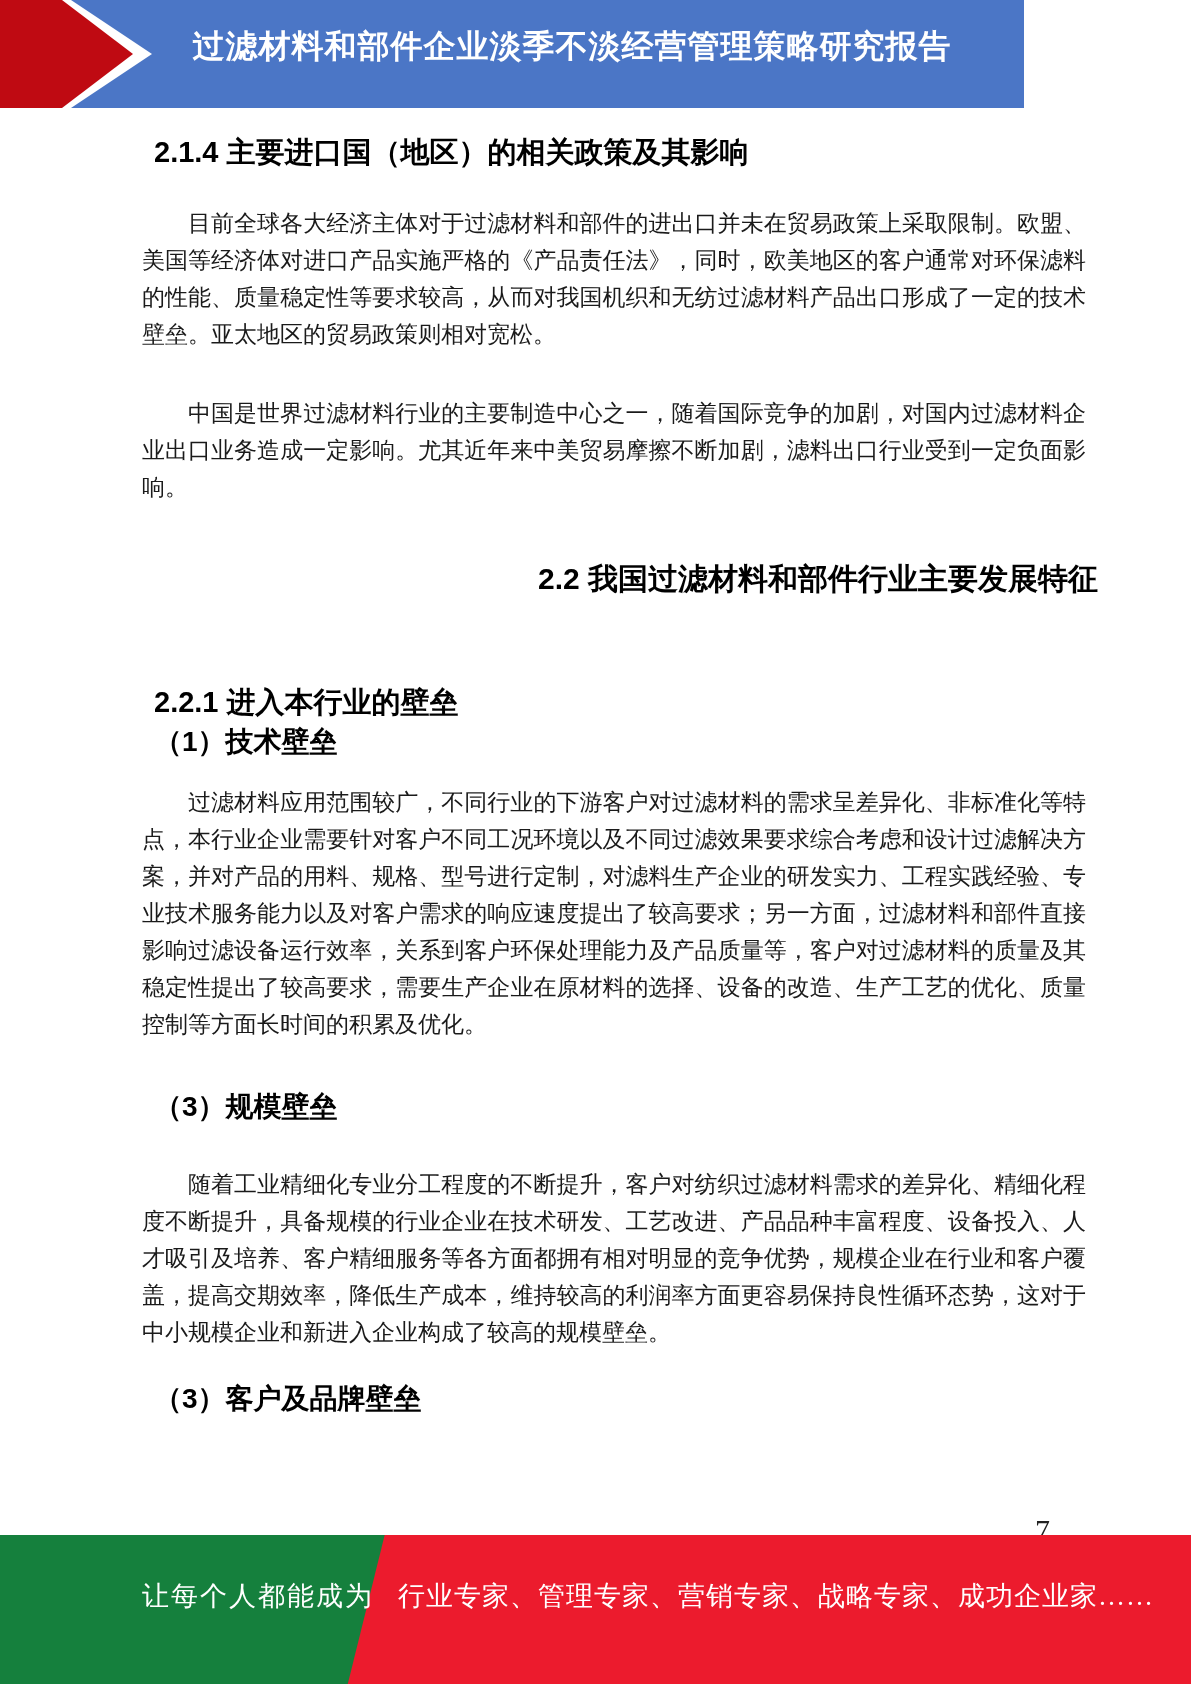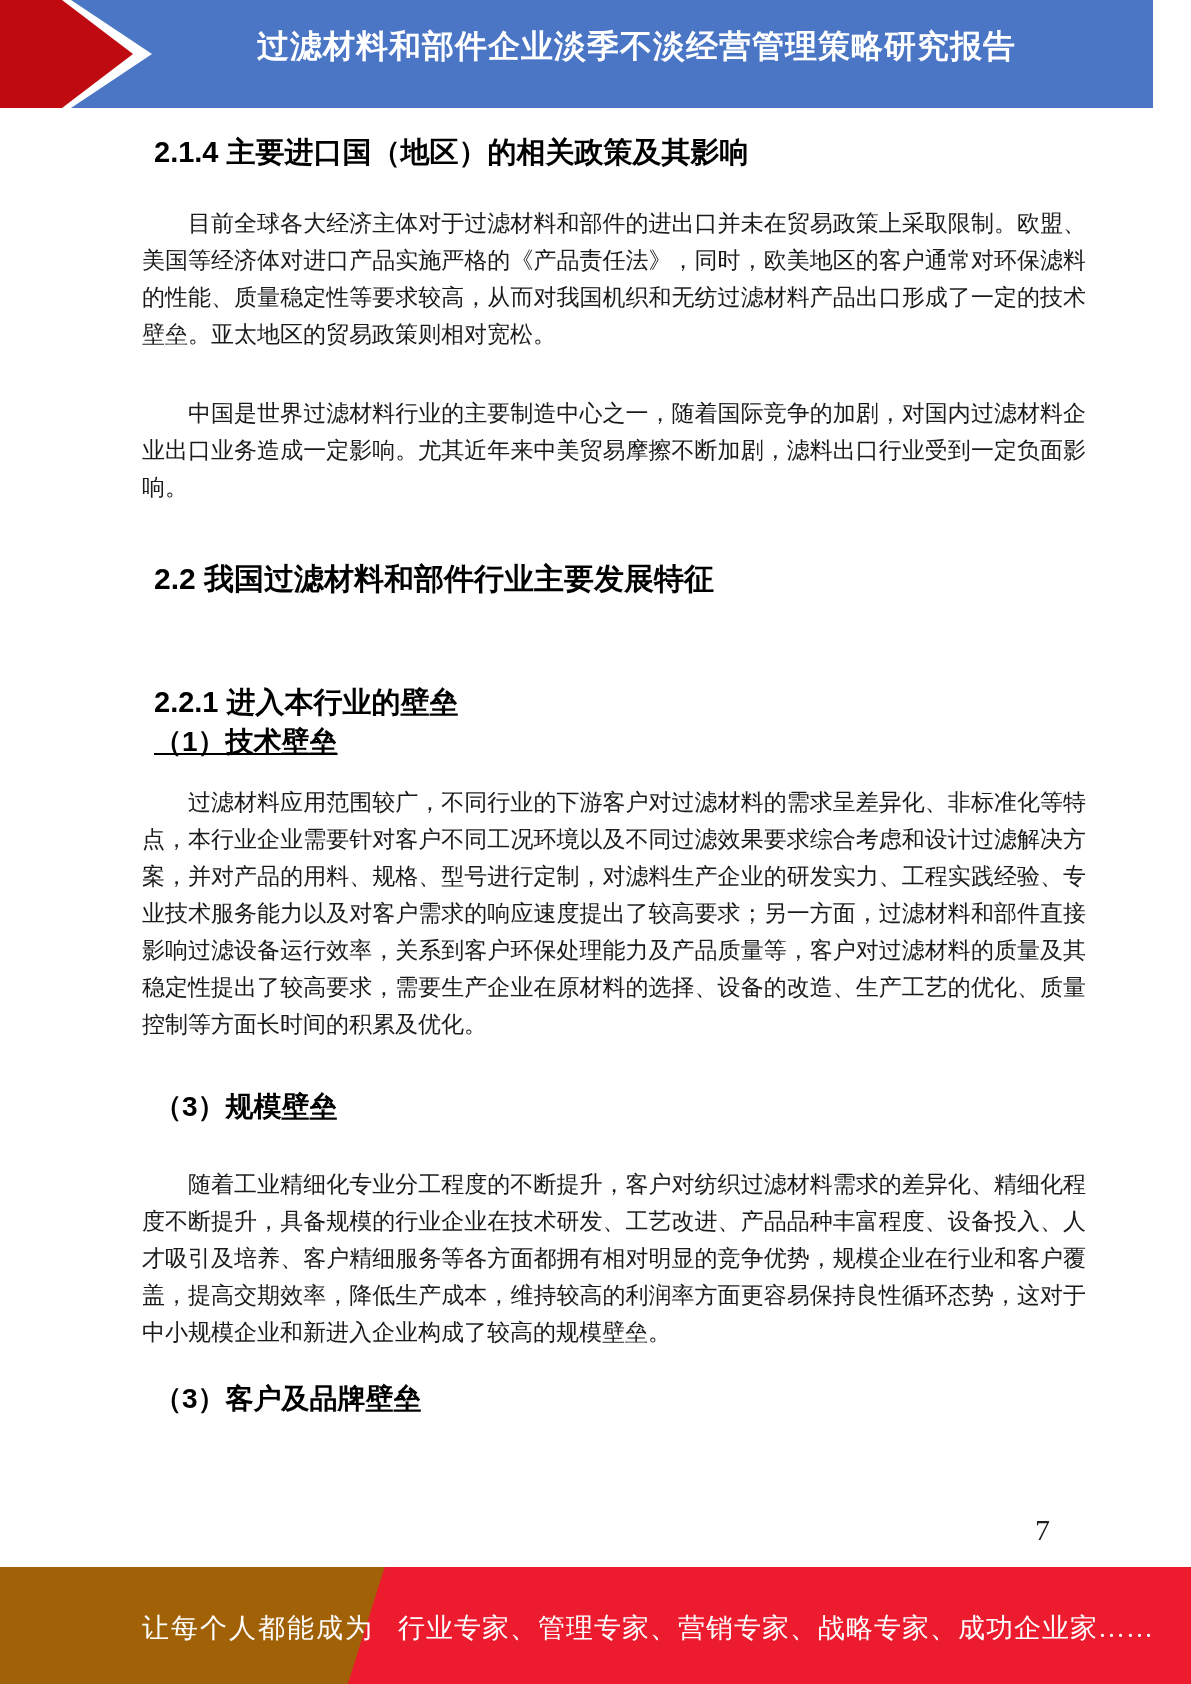--- a/index.html
+++ b/index.html
@@ -10,21 +10,21 @@
     margin:0 auto;
     background:#ffffff;
     overflow:hidden;
     font-family:"Liberation Serif","DejaVu Serif",serif;
     color:#111;
   }
 
   
   .banner {
     position:absolute; left:0; top:0;
-    width:1153px; height:108px;
+    width:1024px; height:108px;
     background:#4b76c6;
   }
   .banner-arrow {
     position:absolute; left:0; top:0;
     width:160px; height:108px;
     display:block;
   }
   .banner-title {
     position:absolute; left:160px; right:40px; top:0;
     height:108px;
@@ -69,22 +69,22 @@
     left:142px; top:1513px; width:944px;
     text-align:right;
     padding-right:36px;
     font-size:30px;
     color:#222;
   }
 
   
   .footer {
     position:absolute; left:0; bottom:0;
-    width:1191px; height:117px;
-    background:#a16207;
+    width:1191px; height:149px;
+    background:#15803d;
   }
   .footer-red {
     position:absolute; left:0; top:0;
     width:100%; height:100%;
     background:#ec1b2d;
     clip-path:polygon(32.3% 0, 100% 0, 100% 100%, 29.2% 100%);
   }
   .footer-text {
     position:absolute;
     top:46px;
@@ -108,25 +108,25 @@
     </svg>
     <div class="banner-title">过滤材料和部件企业淡季不淡经营管理策略研究报告</div>
   </header>
 
   <h2 class="block h-sec h-lv3" style="top:134px;">2.1.4 主要进口国（地区）的相关政策及其影响</h2>
 
   <p class="block para" style="top:205px;">目前全球各大经济主体对于过滤材料和部件的进出口并未在贸易政策上采取限制。欧盟、美国等经济体对进口产品实施严格的《产品责任法》，同时，欧美地区的客户通常对环保滤料的性能、质量稳定性等要求较高，从而对我国机织和无纺过滤材料产品出口形成了一定的技术壁垒。亚太地区的贸易政策则相对宽松。</p>
 
   <p class="block para" style="top:395px;">中国是世界过滤材料行业的主要制造中心之一，随着国际竞争的加剧，对国内过滤材料企业出口业务造成一定影响。尤其近年来中美贸易摩擦不断加剧，滤料出口行业受到一定负面影响。</p>
 
-  <h2 class="block h-sec h-lv2" style="top:560px;">2.2 我国过滤材料和部件行业主要发展特征</h2>
+  <h2 class="block h-sec h-lv2" style="top:560px;text-align:right;">2.2 我国过滤材料和部件行业主要发展特征</h2>
 
   <h3 class="block h-sec h-lv3" style="top:684px;">2.2.1 进入本行业的壁垒</h3>
 
-  <h4 class="block h-sec h-sub" style="top:724px;text-decoration:underline;">（1）技术壁垒</h4>
+  <h4 class="block h-sec h-sub" style="top:724px;">（1）技术壁垒</h4>
 
   <p class="block para" style="top:784px;">过滤材料应用范围较广，不同行业的下游客户对过滤材料的需求呈差异化、非标准化等特点，本行业企业需要针对客户不同工况环境以及不同过滤效果要求综合考虑和设计过滤解决方案，并对产品的用料、规格、型号进行定制，对滤料生产企业的研发实力、工程实践经验、专业技术服务能力以及对客户需求的响应速度提出了较高要求；另一方面，过滤材料和部件直接影响过滤设备运行效率，关系到客户环保处理能力及产品质量等，客户对过滤材料的质量及其稳定性提出了较高要求，需要生产企业在原材料的选择、设备的改造、生产工艺的优化、质量控制等方面长时间的积累及优化。</p>
 
   <h4 class="block h-sec h-sub" style="top:1089px;">（3）规模壁垒</h4>
 
   <p class="block para" style="top:1166px;font-family:Liberation Serif, serif;">随着工业精细化专业分工程度的不断提升，客户对纺织过滤材料需求的差异化、精细化程度不断提升，具备规模的行业企业在技术研发、工艺改进、产品品种丰富程度、设备投入、人才吸引及培养、客户精细服务等各方面都拥有相对明显的竞争优势，规模企业在行业和客户覆盖，提高交期效率，降低生产成本，维持较高的利润率方面更容易保持良性循环态势，这对于中小规模企业和新进入企业构成了较高的规模壁垒。</p>
 
   <h4 class="block h-sec h-sub" style="top:1381px;">（3）客户及品牌壁垒</h4>
 
 

